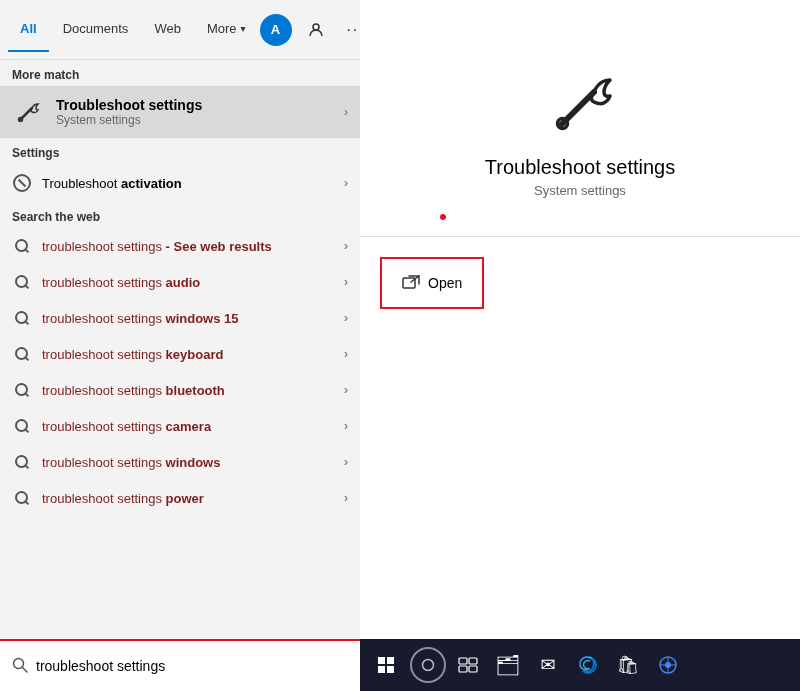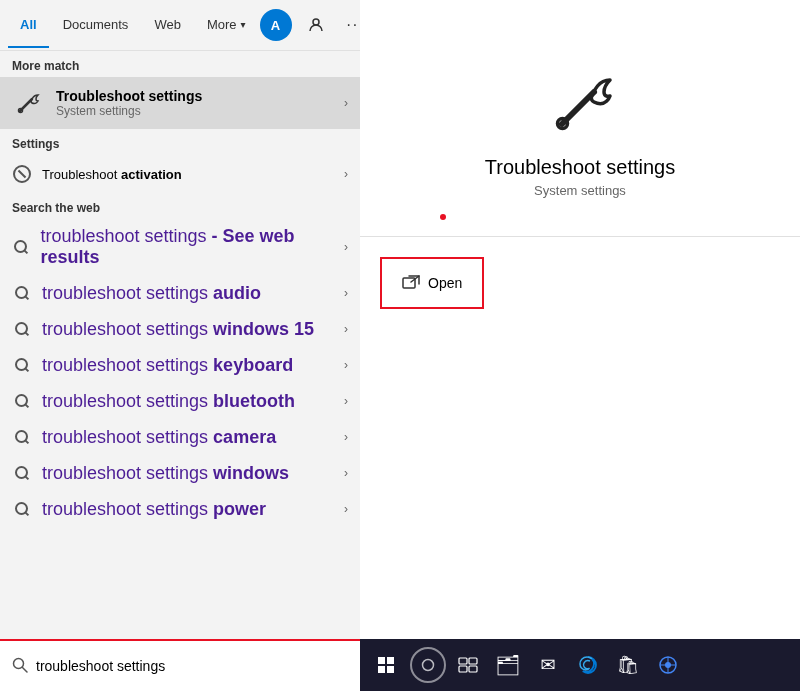--- a/index.html
+++ b/index.html
@@ -24,21 +24,21 @@
       flex-direction: column;
     }
 
     
     .nav-tabs {
       display: flex;
       align-items: center;
       background: #f3f3f3;
       border-bottom: 1px solid #e0e0e0;
       padding: 0 8px;
-      height: 51px;
+      height: 60px;
       gap: 2px;
     }
     .nav-tab {
       padding: 14px 12px;
       font-size: 13px;
       color: #333;
       cursor: pointer;
       border-bottom: 2px solid transparent;
       display: flex;
       align-items: center;
@@ -162,22 +162,22 @@
     .web-item-icon {
       width: 20px;
       height: 20px;
       display: flex;
       align-items: center;
       justify-content: center;
       color: #555;
       font-size: 13px;
     }
     .web-item-text {
-      font-size: 18px;
-      color: #4c1d95;
+      font-size: 13px;
+      color: #7f1d1d;
     }
     .web-item-text strong {
       font-weight: 700;
     }
     .web-item .chevron {
       margin-left: auto;
     }
 
     
     .search-bar {

